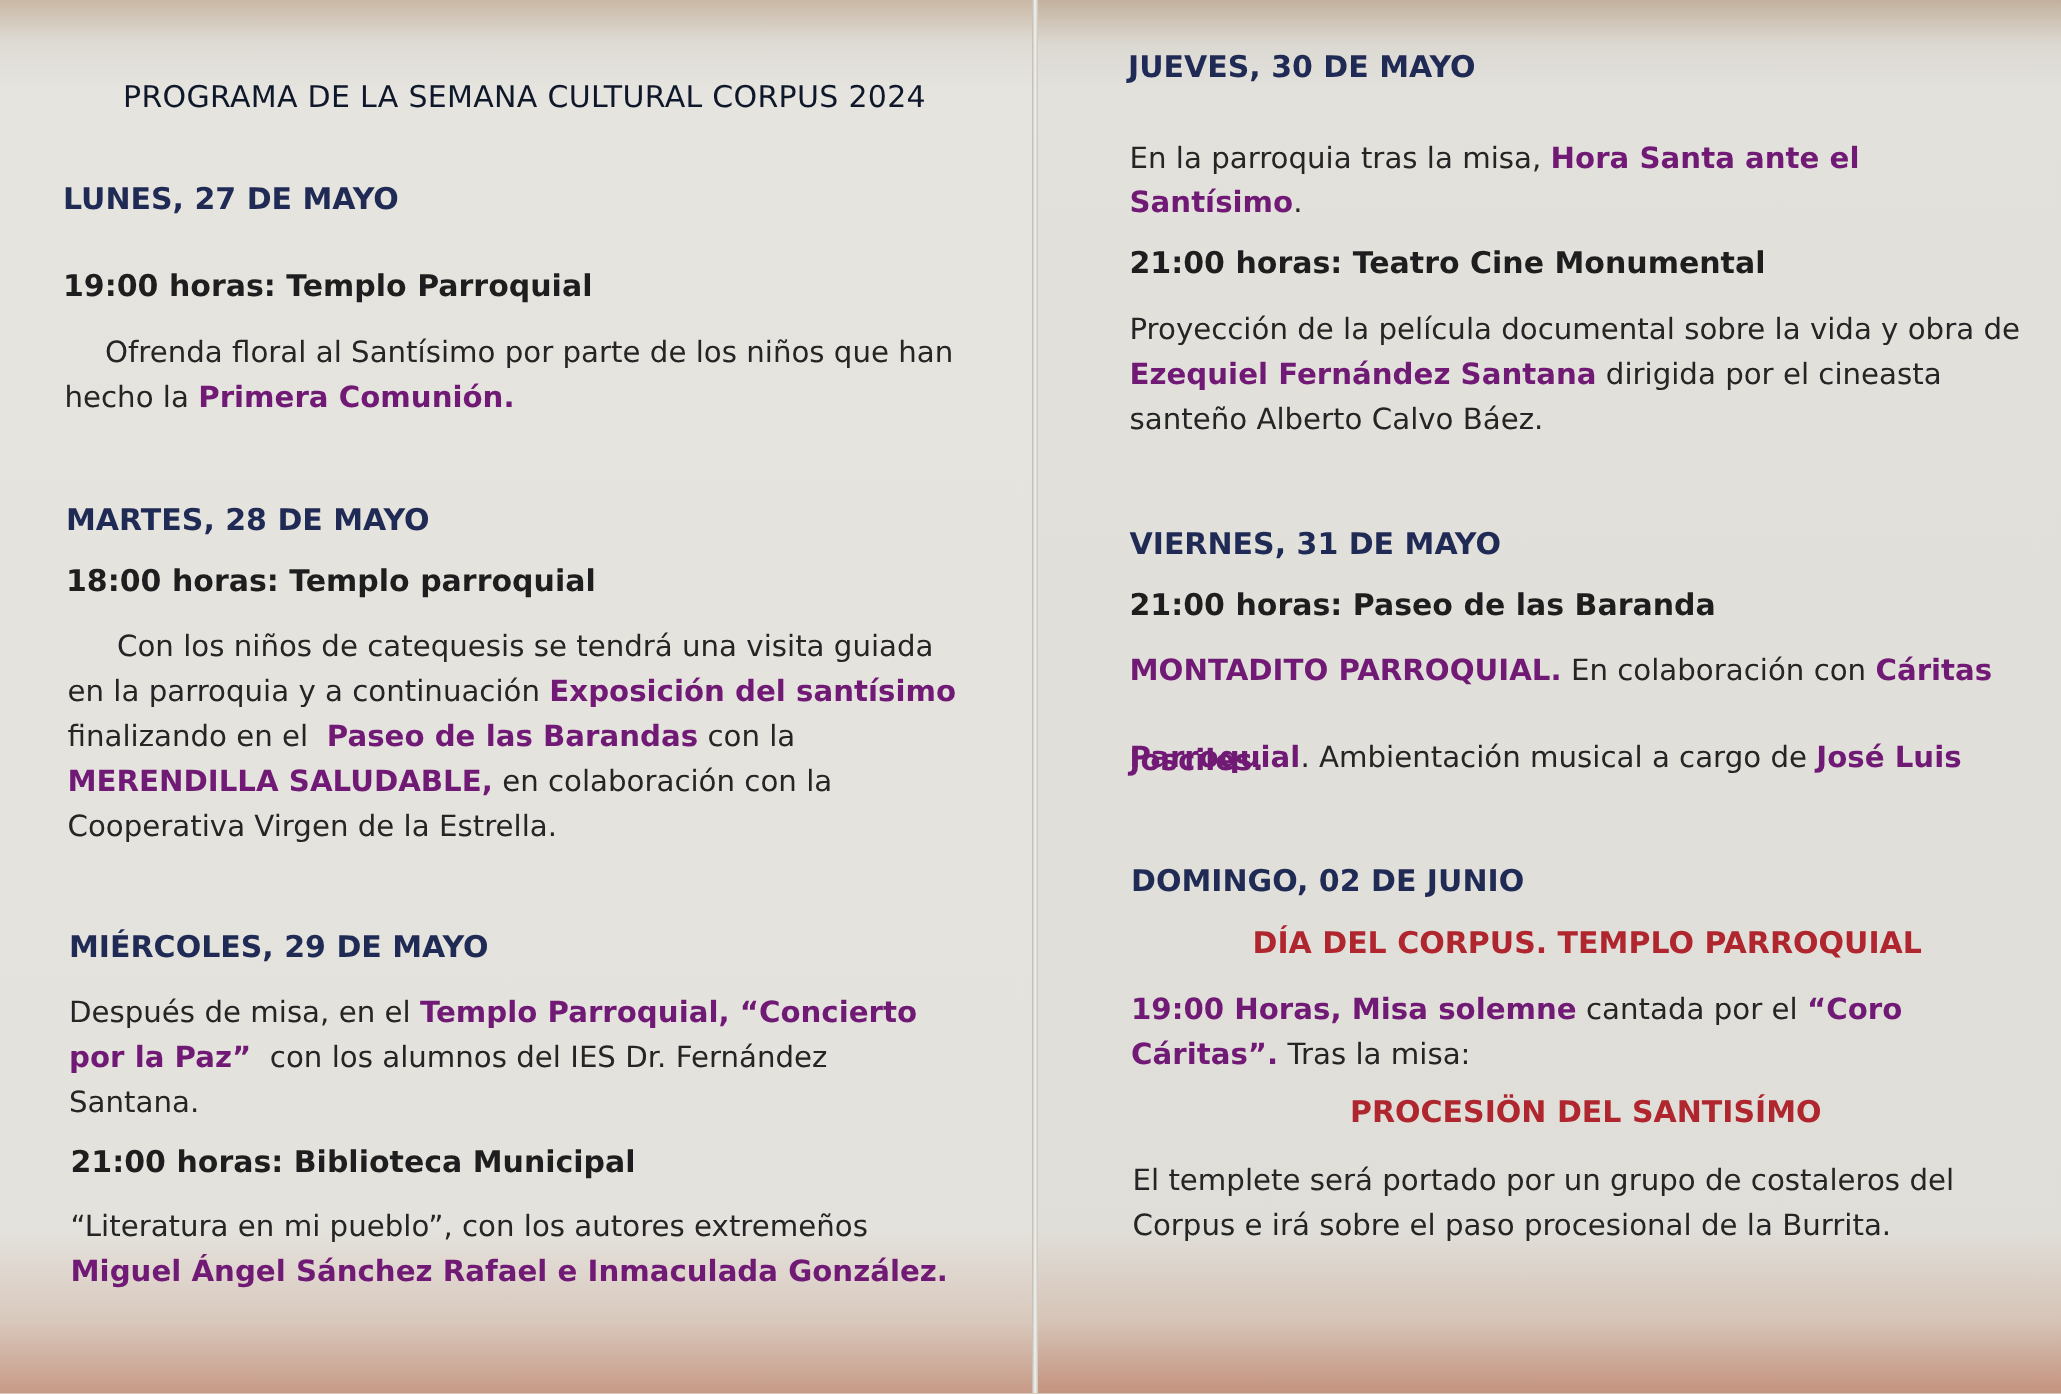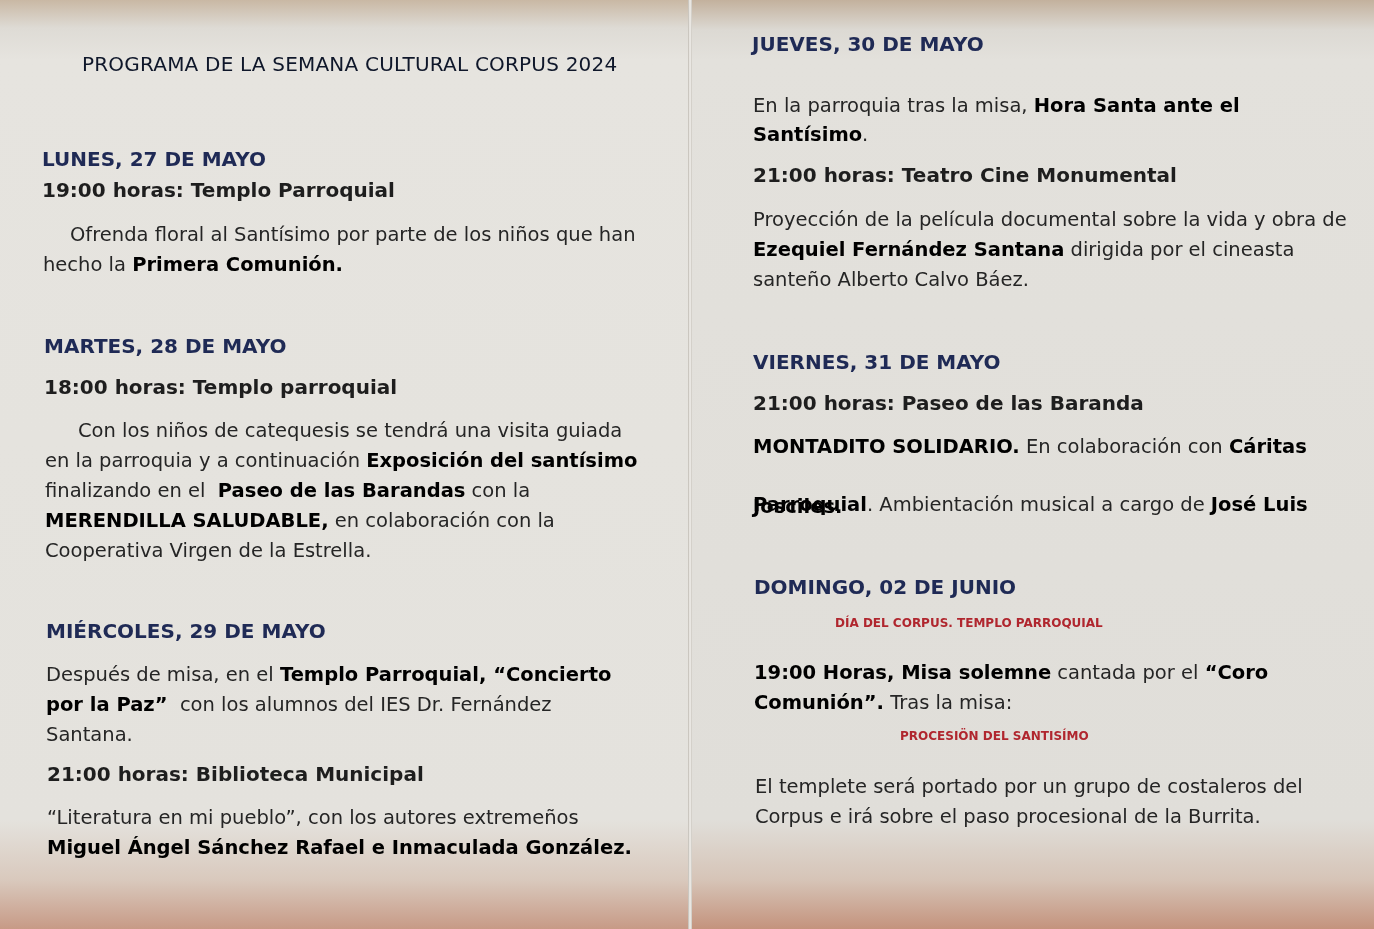--- a/index.html
+++ b/index.html
@@ -20,33 +20,33 @@
     position:absolute; left:688px; top:0; width:4px; height:929px;
     background: linear-gradient(to right, #bdb8b0, #f4f2ee, #c9c5be);
   }
   .title {
     position:absolute; left:82px; top:52px; font-size:20px; color:#0f172a;
     letter-spacing:0.2px;
   }
   .day { color:#1f2a55; font-weight:bold; font-size:20px; position:absolute; }
   .time { font-weight:bold; font-size:20px; position:absolute; color:#1e1e1e; }
   .para { position:absolute; font-size:19.5px; line-height:30px; color:#252525; }
-  .red { color:#b0262e; font-weight:bold; font-size:12px; position:absolute; }
-  b { font-weight:bold; color:#000000; }
+  .red { color:#b0262e; font-weight:bold; font-size:20px; position:absolute; }
+  b { font-weight:bold; color:#701a75; }
 </style>
 </head>
 <body>
 
 <div class="page left"></div>
 <div class="page right"></div>
 <div class="fold"></div>
 
 <div class="title">PROGRAMA DE LA SEMANA CULTURAL CORPUS 2024</div>
 
-<div class="day" style="left:42px; top:147px;">LUNES, 27 DE MAYO</div>
+<div class="day" style="left:42px; top:120px;">LUNES, 27 DE MAYO</div>
 <div class="time" style="left:42px; top:178px;">19:00 horas: Templo Parroquial</div>
 <div class="para" style="left:70px; top:220px;">Ofrenda floral al Santísimo por parte de los niños que han</div>
 <div class="para" style="left:43px; top:250px;"><span>hecho la </span><b>Primera Comunión.</b></div>
 
 <div class="day" style="left:44px; top:334px;">MARTES, 28 DE MAYO</div>
 <div class="time" style="left:44px; top:375px;">18:00 horas: Templo parroquial</div>
 <div class="para" style="left:78px; top:416px;text-align:right;">Con los niños de catequesis se tendrá una visita guiada</div>
 <div class="para" style="left:45px; top:446px;"><span>en la parroquia y a continuación </span><b>Exposición del santísimo</b></div>
 <div class="para" style="left:45px; top:476px; white-space:pre;"><span>finalizando en el  </span><b>Paseo de las Barandas</b><span> con la</span></div>
 <div class="para" style="left:45px; top:506px;"><b>MERENDILLA SALUDABLE,</b><span> en colaboración con la</span></div>
@@ -63,23 +63,23 @@
 <div class="day" style="left:752px; top:32px;">JUEVES, 30 DE MAYO</div>
 <div class="para" style="left:753px; top:91px;"><span>En la parroquia tras la misa, </span><b>Hora Santa ante el</b></div>
 <div class="para" style="left:753px; top:120px;"><b>Santísimo</b><span>.</span></div>
 <div class="time" style="left:753px; top:163px;">21:00 horas: Teatro Cine Monumental</div>
 <div class="para" style="left:753px; top:205px;">Proyección de la película documental sobre la vida y obra de</div>
 <div class="para" style="left:753px; top:235px;"><b>Ezequiel Fernández Santana</b><span> dirigida por el cineasta</span></div>
 <div class="para" style="left:753px; top:265px;">santeño Alberto Calvo Báez.</div>
 
 <div class="day" style="left:753px; top:350px;">VIERNES, 31 DE MAYO</div>
 <div class="time" style="left:753px; top:391px;">21:00 horas: Paseo de las Baranda</div>
-<div class="para" style="left:753px; top:432px;"><b>MONTADITO SOLIDARIO.</b><span> En colaboración con </span><b>Cáritas</b></div>
+<div class="para" style="left:753px; top:432px;"><b>MONTADITO PARROQUIAL.</b><span> En colaboración con </span><b>Cáritas</b></div>
 <div class="para" style="left:753px; top:462px;margin-top:28px;"><b>Parroquial</b><span>. Ambientación musical a cargo de </span><b>José Luis</b></div>
 <div class="para" style="left:753px; top:492px;"><b>Josciles.</b></div>
 
 <div class="day" style="left:754px; top:575px;">DOMINGO, 02 DE JUNIO</div>
 <div class="red" style="left:835px; top:616px;">DÍA DEL CORPUS. TEMPLO PARROQUIAL</div>
 <div class="para" style="left:754px; top:658px;"><b>19:00 Horas, Misa solemne</b><span> cantada por el </span><b>“Coro</b></div>
-<div class="para" style="left:754px; top:688px;"><b>Comunión”.</b><span> Tras la misa:</span></div>
+<div class="para" style="left:754px; top:688px;"><b>Cáritas”.</b><span> Tras la misa:</span></div>
 <div class="red" style="left:900px; top:729px;">PROCESIÖN DEL SANTISÍMO</div>
 <div class="para" style="left:755px; top:772px;">El templete será portado por un grupo de costaleros del</div>
 <div class="para" style="left:755px; top:802px;">Corpus e irá sobre el paso procesional de la Burrita.</div>
 
 </body></html>

